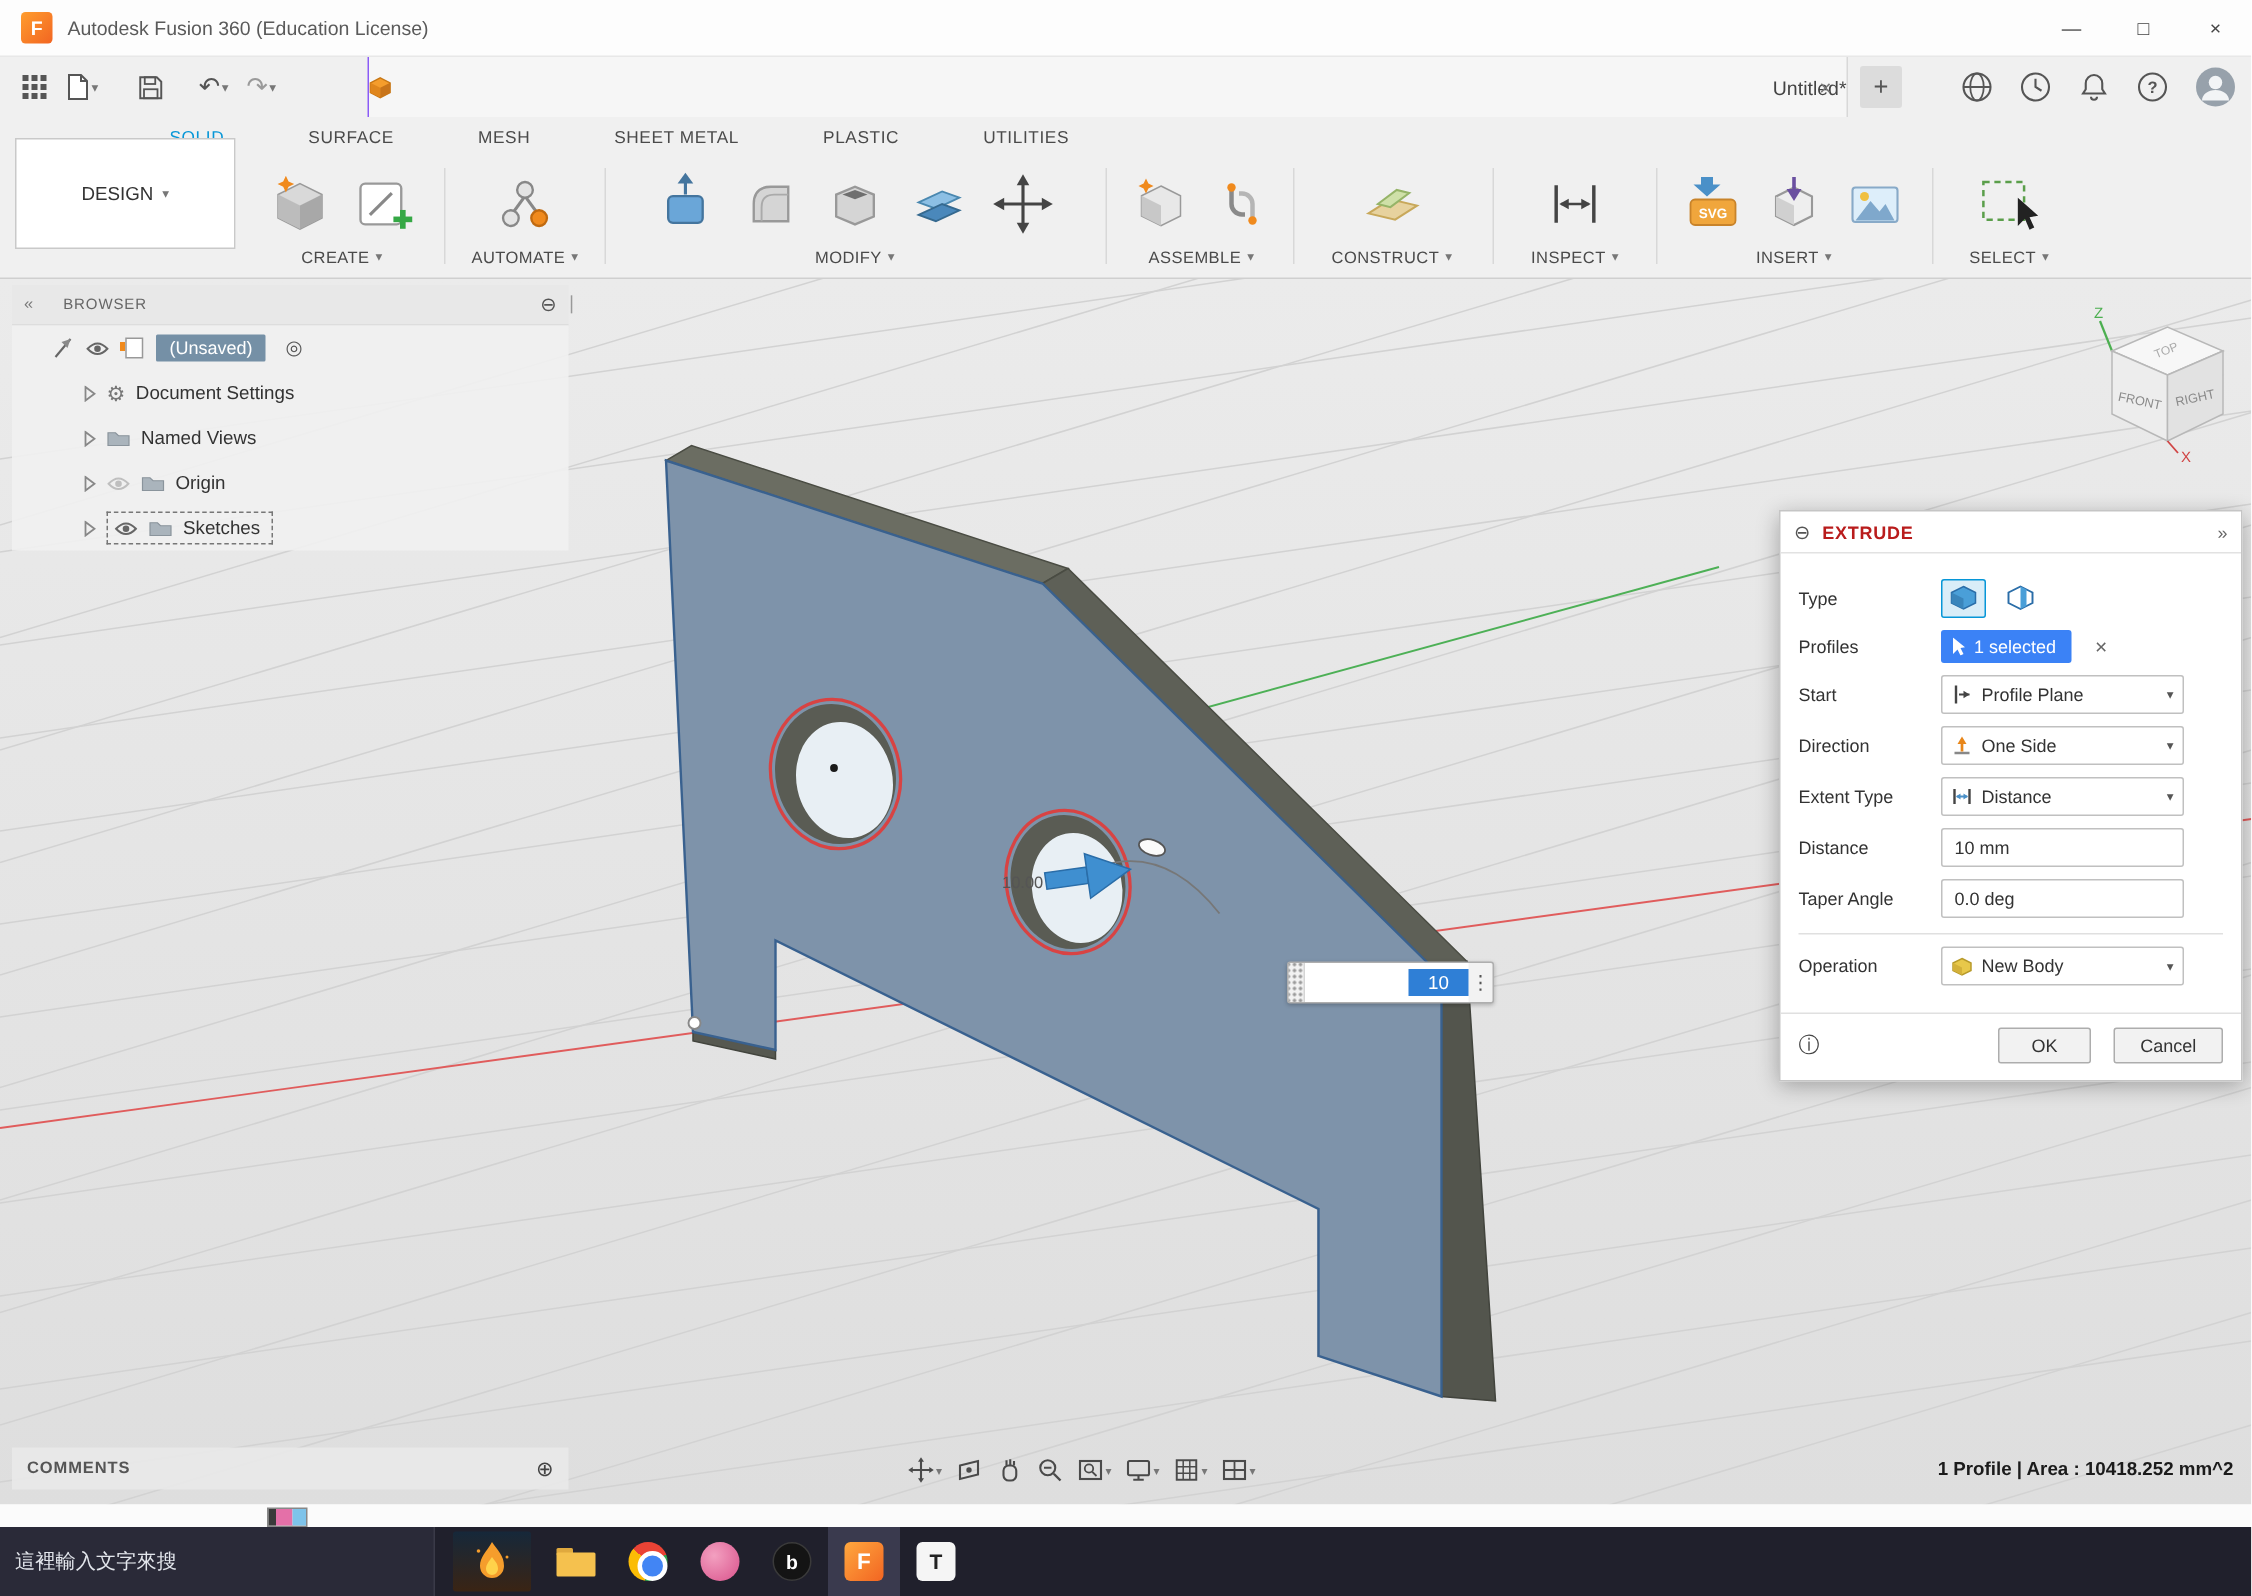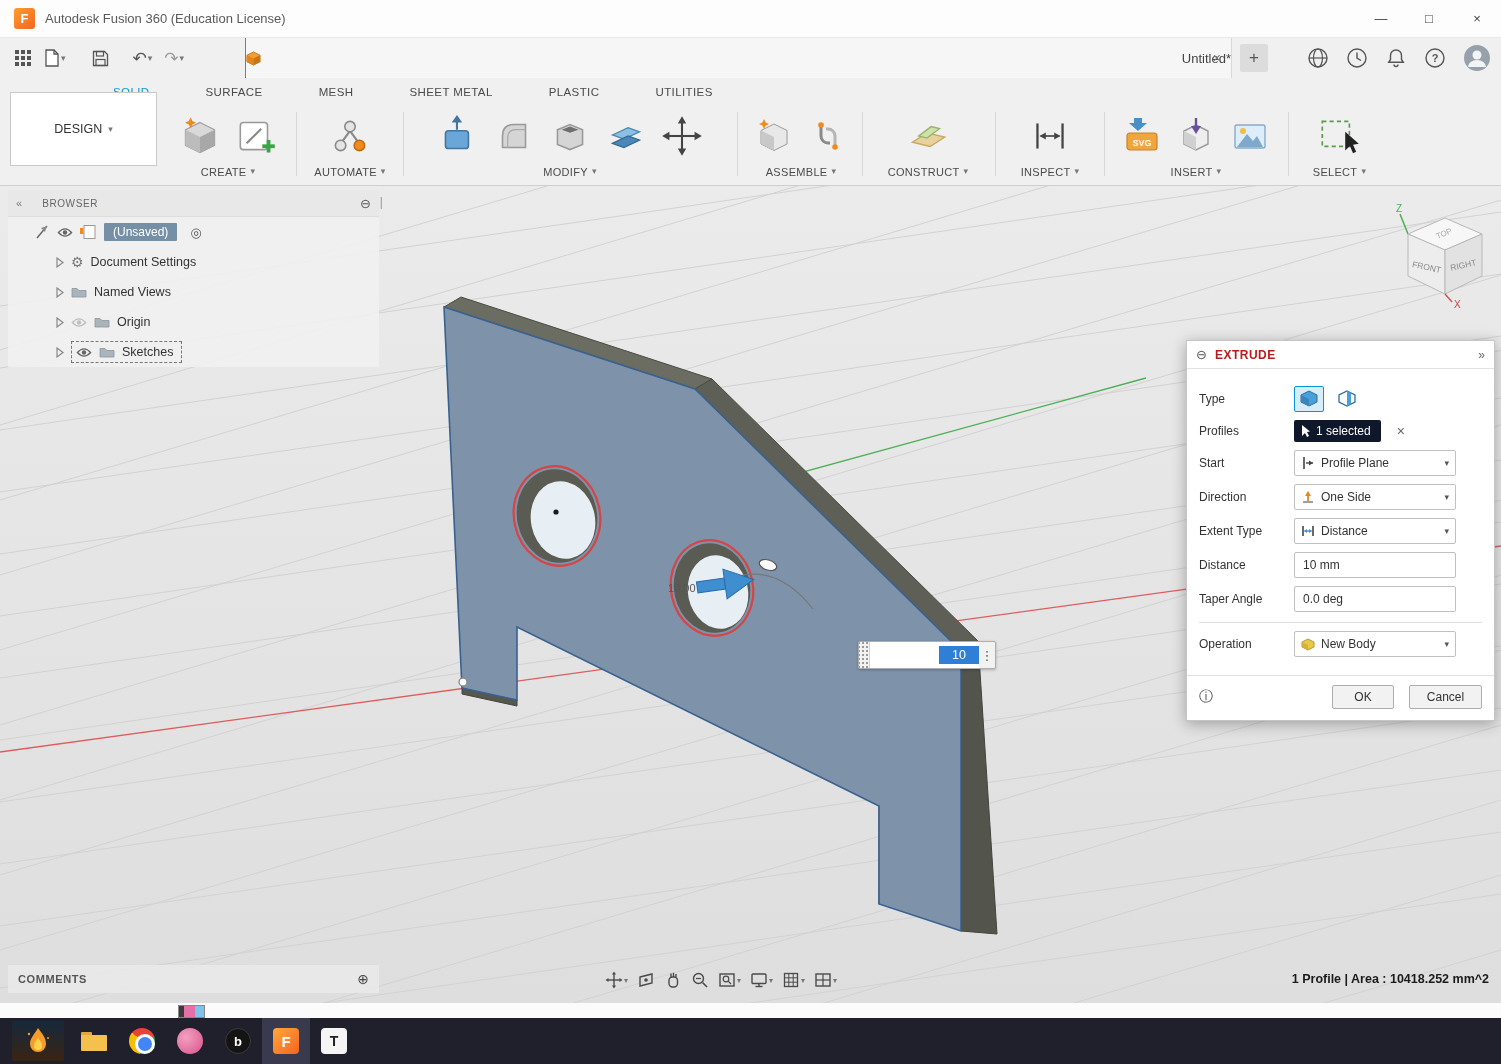--- a/index.html
+++ b/index.html
@@ -87,21 +87,21 @@
   .dialog{position:absolute;left:1186px;top:154px;width:309px;background:#fff;border:1px solid #c5c5c5;box-shadow:0 3px 14px rgba(0,0,0,.3)}
   .dlg-header{height:28px;display:flex;align-items:center;padding:0 9px;border-bottom:1px solid #e2e2e2}
   .dlg-minus{color:#555;font-size:13px}
   .dlg-title{margin-left:8px;font-size:12px;font-weight:bold;letter-spacing:.5px;color:#b91c1c}
   .dlg-ff{margin-left:auto;color:#666;font-size:12px}
   .dlg-body{padding:9px 12px 10px 12px}
   .drow{display:flex;align-items:center;margin:8px 0}
   .dlabel{width:95px;font-size:12px;color:#333;flex:none}
   .type-box{width:30px;height:26px;border:1px solid transparent;border-radius:2px;display:flex;align-items:center;justify-content:center;margin-right:8px}
   .type-box.active{border-color:#0696d7;background:#d9edf8}
-  .profiles-btn{background:#0f172a;color:#fff;font-size:12px;padding:4px 10px 4px 7px;border-radius:2px;display:flex;align-items:center;gap:5px}
+  .profiles-btn{background:#3b82f6;color:#fff;font-size:12px;padding:4px 10px 4px 7px;border-radius:2px;display:flex;align-items:center;gap:5px}
   .clear-x{margin-left:16px;color:#666;font-size:14px}
   .dselect{width:162px;height:26px;border:1px solid #c0c0c0;border-radius:2px;background:#fff;display:flex;align-items:center;padding:0 6px;gap:6px}
   .dselect .sel-label{flex:1;font-size:12px;color:#333}
   .dselect .qb-caret{font-size:9px;color:#555}
   .dinput{width:162px;height:26px;border:1px solid #c0c0c0;border-radius:2px;font-size:12px;color:#333;padding:0 8px;font-family:inherit}
   .dsep{border:none;border-top:1px solid #e0e0e0;margin:10px 0 4px 0}
   .dlg-footer{display:flex;align-items:center;border-top:1px solid #e0e0e0;padding:9px 12px 11px 12px}
   .info-ico{color:#444;font-size:14px}
   .btn{height:24px;border:1px solid #adadad;border-radius:2px;background:#f2f2f2;font-size:12px;color:#333;display:flex;align-items:center;justify-content:center}
   .btn-ok{width:62px;margin-left:auto}
@@ -788,20 +788,23 @@
   </div>
 
   <div class="desktop-strip"></div>
   <div class="mini-thumb">
       <div></div>
       <div></div>
       <div></div>
     </div>
 
   <div class="taskbar">
+    <div class="tb-search">
+      <span>這裡輸入文字來搜</span>
+    </div>
     <div class="tb-widget">
       <svg width="26" height="30" viewBox="0 0 26 30">
           <path d="M13,2 C17,8 21,11 21,18 a8,8 0 0 1 -16,0 C5,12 9,9 13,2 Z" fill="#f59d2c"></path>
           <path d="M13,12 C15,15 17,16 17,20 a4,4 0 0 1 -8,0 C9,17 11,15 13,12 Z" fill="#ffd24a"></path>
           <circle cx="4" cy="8" r="1.2" fill="#f59d2c"></circle>
           <circle cx="23" cy="12" r="1" fill="#f59d2c"></circle>
         </svg>
     </div>
     <div class="tb-app">
       <div class="folder-ico">

